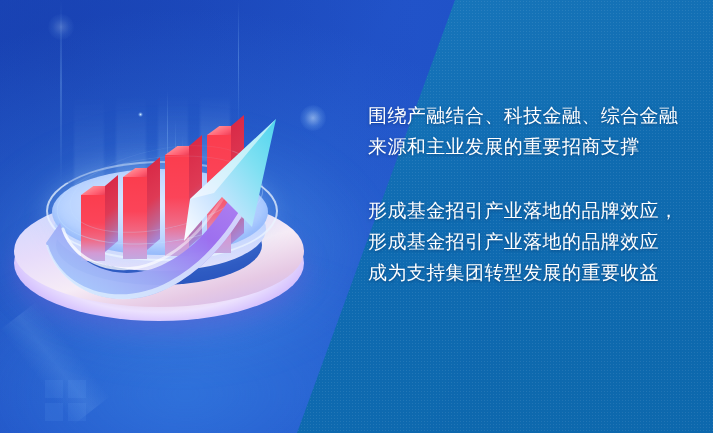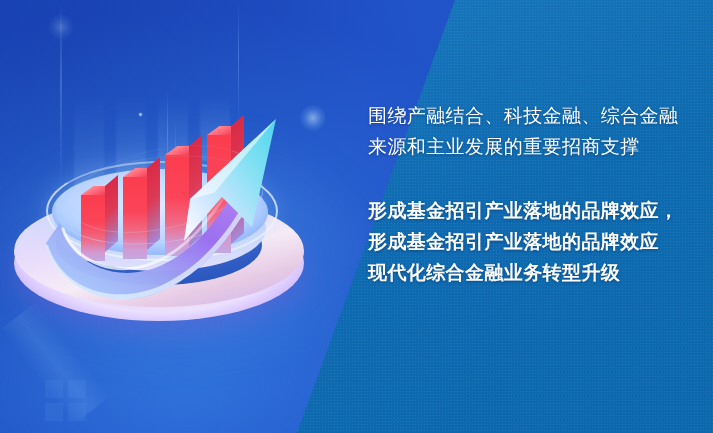--- a/index.html
+++ b/index.html
@@ -211,21 +211,21 @@
     width: 310px;
   }
   .para {
     color: #ffffff;
     font-size: 19px;
     line-height: 31px;
     letter-spacing: 0.4px;
     text-shadow: 0 1px 3px rgba(4,36,84,0.50);
     white-space: nowrap;
   }
-  .para + .para { margin-top: 33px; font-weight: bold; }
+  .para + .para { margin-top: 33px; }
   .para .ln { display: block; }
 </style>
 </head>
 <body>
 
 <div id="stage">
 
   <div class="bg-base"></div>
   <div class="bg-glow-bottom"></div>
   <div class="bg-glow-disc"></div>
@@ -323,17 +323,17 @@
   </div>
 
   <div class="copy">
     <div class="para">
       <span class="ln">围绕产融结合、科技金融、综合金融</span>
       <span class="ln">来源和主业发展的重要招商支撑</span>
     </div>
     <div class="para">
       <span class="ln">形成基金招引产业落地的品牌效应，</span>
       <span class="ln">形成基金招引产业落地的品牌效应</span>
-      <span class="ln">现代化综合金融业务转型升级</span>
+      <span class="ln">成为支持集团转型发展的重要收益</span>
     </div>
   </div>
 
 </div>
 
 </body></html>

